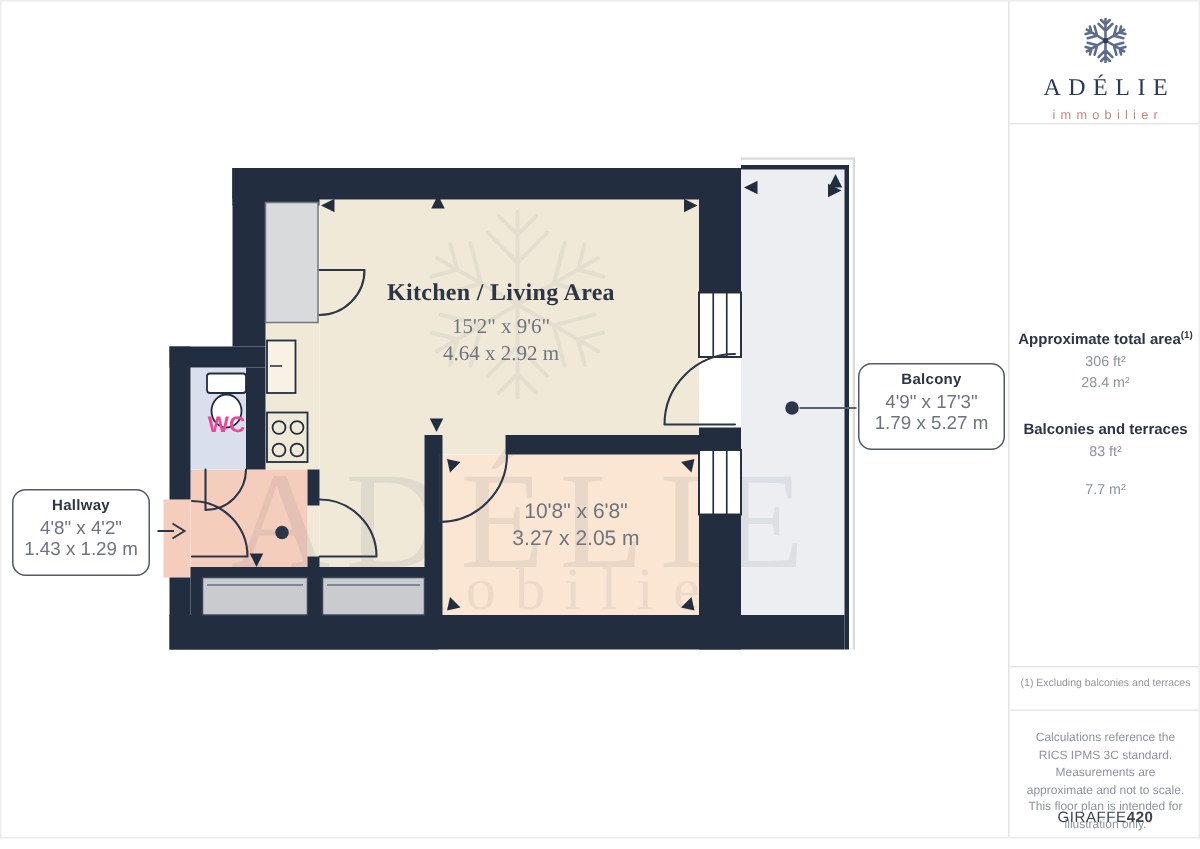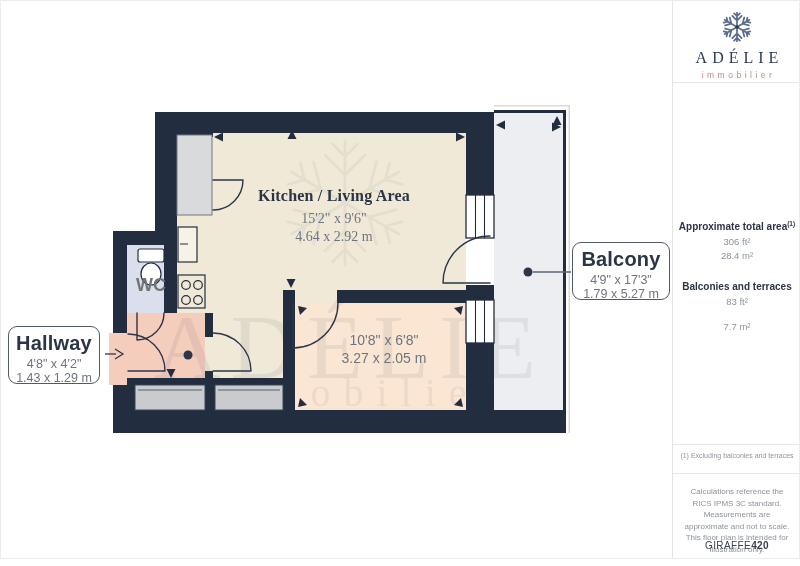--- a/index.html
+++ b/index.html
@@ -4,25 +4,25 @@
 <style>
   html,body{margin:0;padding:0;background:#fff;}
   #page{position:relative;width:800px;height:566px;background:#fff;overflow:hidden;
         font-family:"Liberation Sans",sans-serif;}
   #page-border{position:absolute;left:0;top:0;width:798px;height:557px;
         border:1px solid #ececec;pointer-events:none;z-index:6;}
   #plan-svg{position:absolute;left:0;top:0;z-index:1;}
   .room-label{position:absolute;z-index:2;text-align:center;line-height:1.25;}
   .room-name{font-weight:bold;font-size:16px;color:#2b3545;letter-spacing:.2px;}
   .room-dims{font-size:14px;color:#6e7480;}
-  .room-name.sm{font-size:20px;text-align:center;}
+  .room-name.sm{font-size:10px;text-align:center;}
   .room-dims.sm{font-size:12.5px;}
   .callout{position:absolute;z-index:2;background:#fff;border:1.5px solid #525a66;
         border-radius:9px;text-align:center;padding-top:5px;box-sizing:border-box;}
-  .wc-label{position:absolute;z-index:2;font-weight:bold;font-size:18px;color:#737373;
+  .wc-label{position:absolute;z-index:2;font-weight:bold;font-size:15px;color:#ec4899;
         text-align:center;}
   #sidebar{position:absolute;left:672px;top:0;width:128px;height:558px;z-index:3;
         background:#fff;border-left:1px solid #e4e4e6;}
   .divider{position:absolute;left:0;width:100%;height:1px;background:#e6e6e8;}
   #logo{position:absolute;top:12px;left:0;width:100%;text-align:center;}
   #logo-name{font-family:"Liberation Serif",serif;font-size:16px;letter-spacing:5px;
         color:#2c3a55;margin-top:3px;padding-left:5px;}
   #logo-tag{font-size:8.5px;letter-spacing:3.5px;color:#c5857b;margin-top:3px;padding-left:3px;}
   #stats{position:absolute;top:220px;left:0;width:100%;text-align:center;}
   .stat-label{font-size:10px;font-weight:bold;color:#2b3545;}

